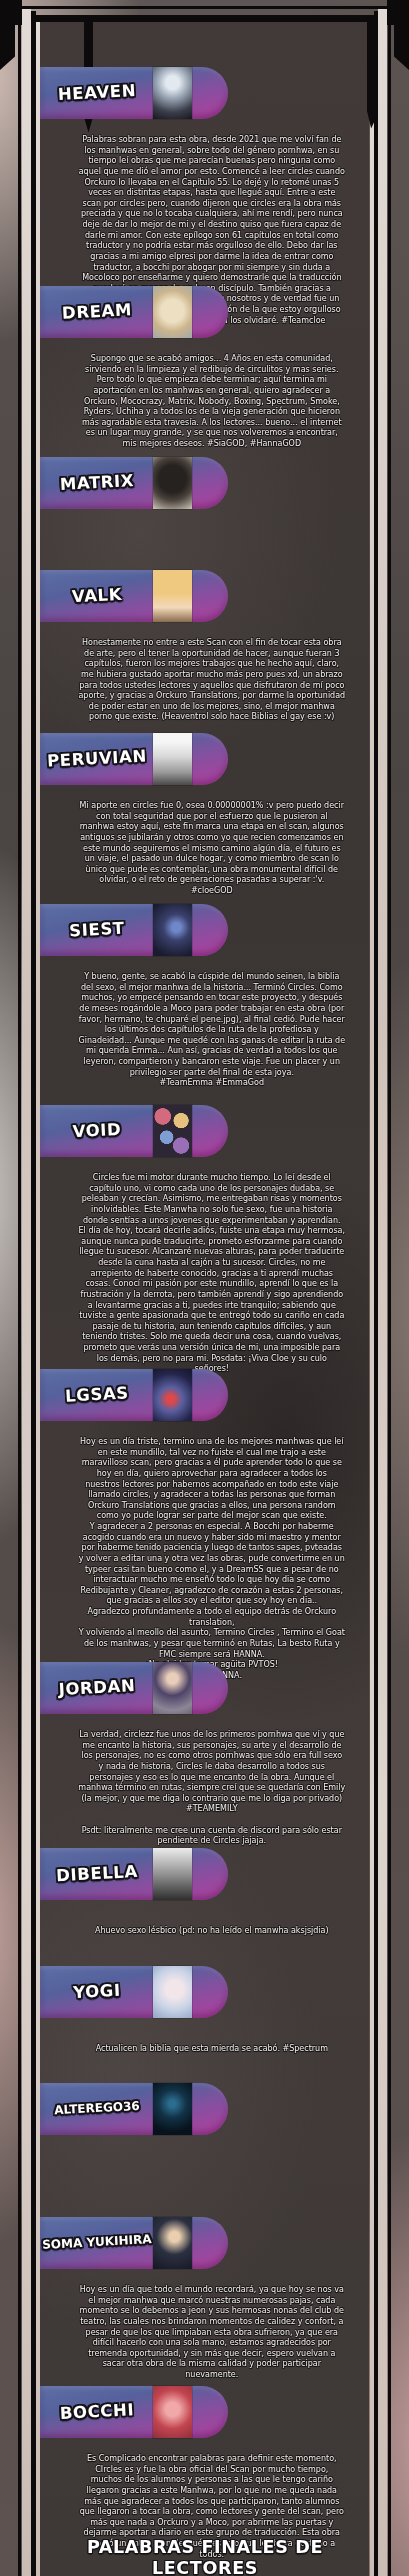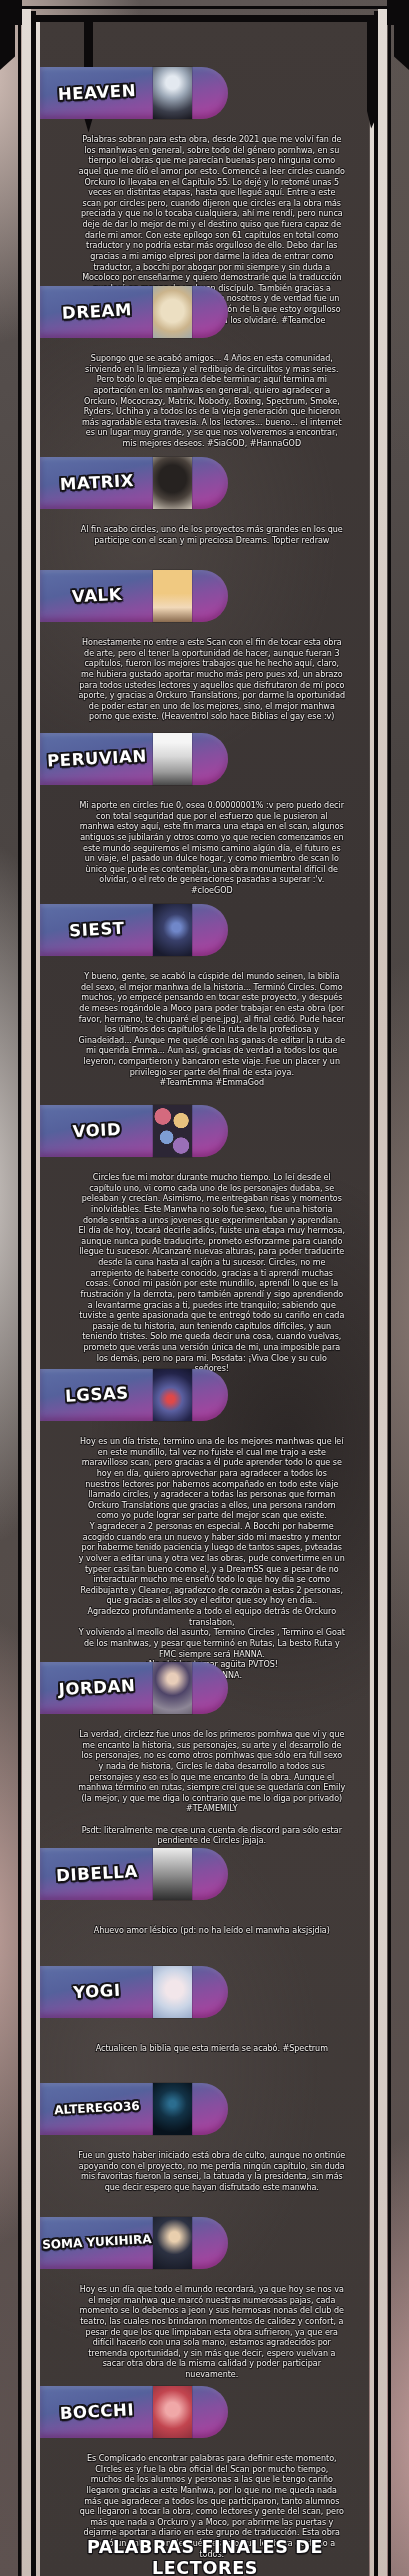--- a/index.html
+++ b/index.html
@@ -147,21 +147,20 @@
       <div class="avatar av-1"></div>
     </div>
     <p class="quote">Supongo que se acabó amigos... 4 Años en esta comunidad, sirviendo en la limpieza y el redibujo de circulitos y mas series. Pero todo lo que empieza debe terminar; aquí termina mi aportación en los manhwas en general, quiero agradecer a Orckuro, Mococrazy, Matrix, Nobody, Boxing, Spectrum, Smoke, Ryders, Uchiha y a todos los de la vieja generación que hicieron más agradable esta travesía. A los lectores... bueno... el internet es un lugar muy grande, y se que nos volveremos a encontrar, mis mejores deseos. #SiaGOD, #HannaGOD</p>
   </section>
 
   <section class="sec">
     <div class="banner">
       <span class="member-name">MATRIX</span>
       <div class="avatar av-2"></div>
     </div>
-    <p class="quote">Al fin acabo circles, uno de los proyectos más grandes en los que participe con el scan y mi preciosa Dreams. Toptier redraw</p>
   </section>
 
   <section class="sec">
     <div class="banner">
       <span class="member-name">VALK</span>
       <div class="avatar av-3"></div>
     </div>
     <p class="quote">Honestamente no entre a este Scan con el fin de tocar esta obra de arte, pero el tener la oportunidad de hacer, aunque fueran 3 capítulos, fueron los mejores trabajos que he hecho aquí, claro, me hubiera gustado aportar mucho más pero pues xd, un abrazo para todos ustedes lectores y aquellos que disfrutaron de mí poco aporte, y gracias a Orckuro Translations, por darme la oportunidad de poder estar en uno de los mejores, sino, el mejor manhwa porno que existe. (Heaventrol solo hace Biblias el gay ese :v)</p>
   </section>
 
@@ -213,37 +212,36 @@
 #TEAMEMILY
 
 Psdt: literalmente me cree una cuenta de discord para sólo estar pendiente de Circles jajaja.</p>
   </section>
 
   <section class="sec short">
     <div class="banner">
       <span class="member-name">DIBELLA</span>
       <div class="avatar av-9"></div>
     </div>
-    <p class="quote">Ahuevo amor lésbico (pd: no ha leído el manwha aksjsjdia)</p>
+    <p class="quote">Ahuevo sexo lésbico (pd: no ha leído el manwha aksjsjdia)</p>
   </section>
 
   <section class="sec short">
     <div class="banner">
       <span class="member-name">YOGI</span>
       <div class="avatar av-10"></div>
     </div>
     <p class="quote">Actualicen la biblia que esta mierda se acabó. #Spectrum</p>
   </section>
 
   <section class="sec">
     <div class="banner">
       <span class="member-name long">ALTEREGO36</span>
       <div class="avatar av-11"></div>
     </div>
-    <p class="quote">Fue un gusto haber iniciado está obra de culto, aunque no ontinúe apoyando con el proyecto, no me perdía ningún capítulo, sin duda mis favoritas fueron la sensei, la tatuada y la presidenta, sin más que decir espero que hayan disfrutado este manwha.</p>
   </section>
 
   <section class="sec">
     <div class="banner">
       <span class="member-name long">SOMA YUKIHIRA</span>
       <div class="avatar av-12"></div>
     </div>
     <p class="quote">Hoy es un día que todo el mundo recordará, ya que hoy se nos va el mejor manhwa que marcó nuestras numerosas pajas, cada momento se lo debemos a jeon y sus hermosas nonas del club de teatro, las cuales nos brindaron momentos de calidez y confort, a pesar de que los que limpiaban esta obra sufrieron, ya que era difícil hacerlo con una sola mano, estamos agradecidos por tremenda oportunidad, y sin más que decir, espero vuelvan a sacar otra obra de la misma calidad y poder participar nuevamente.</p>
   </section>
 

